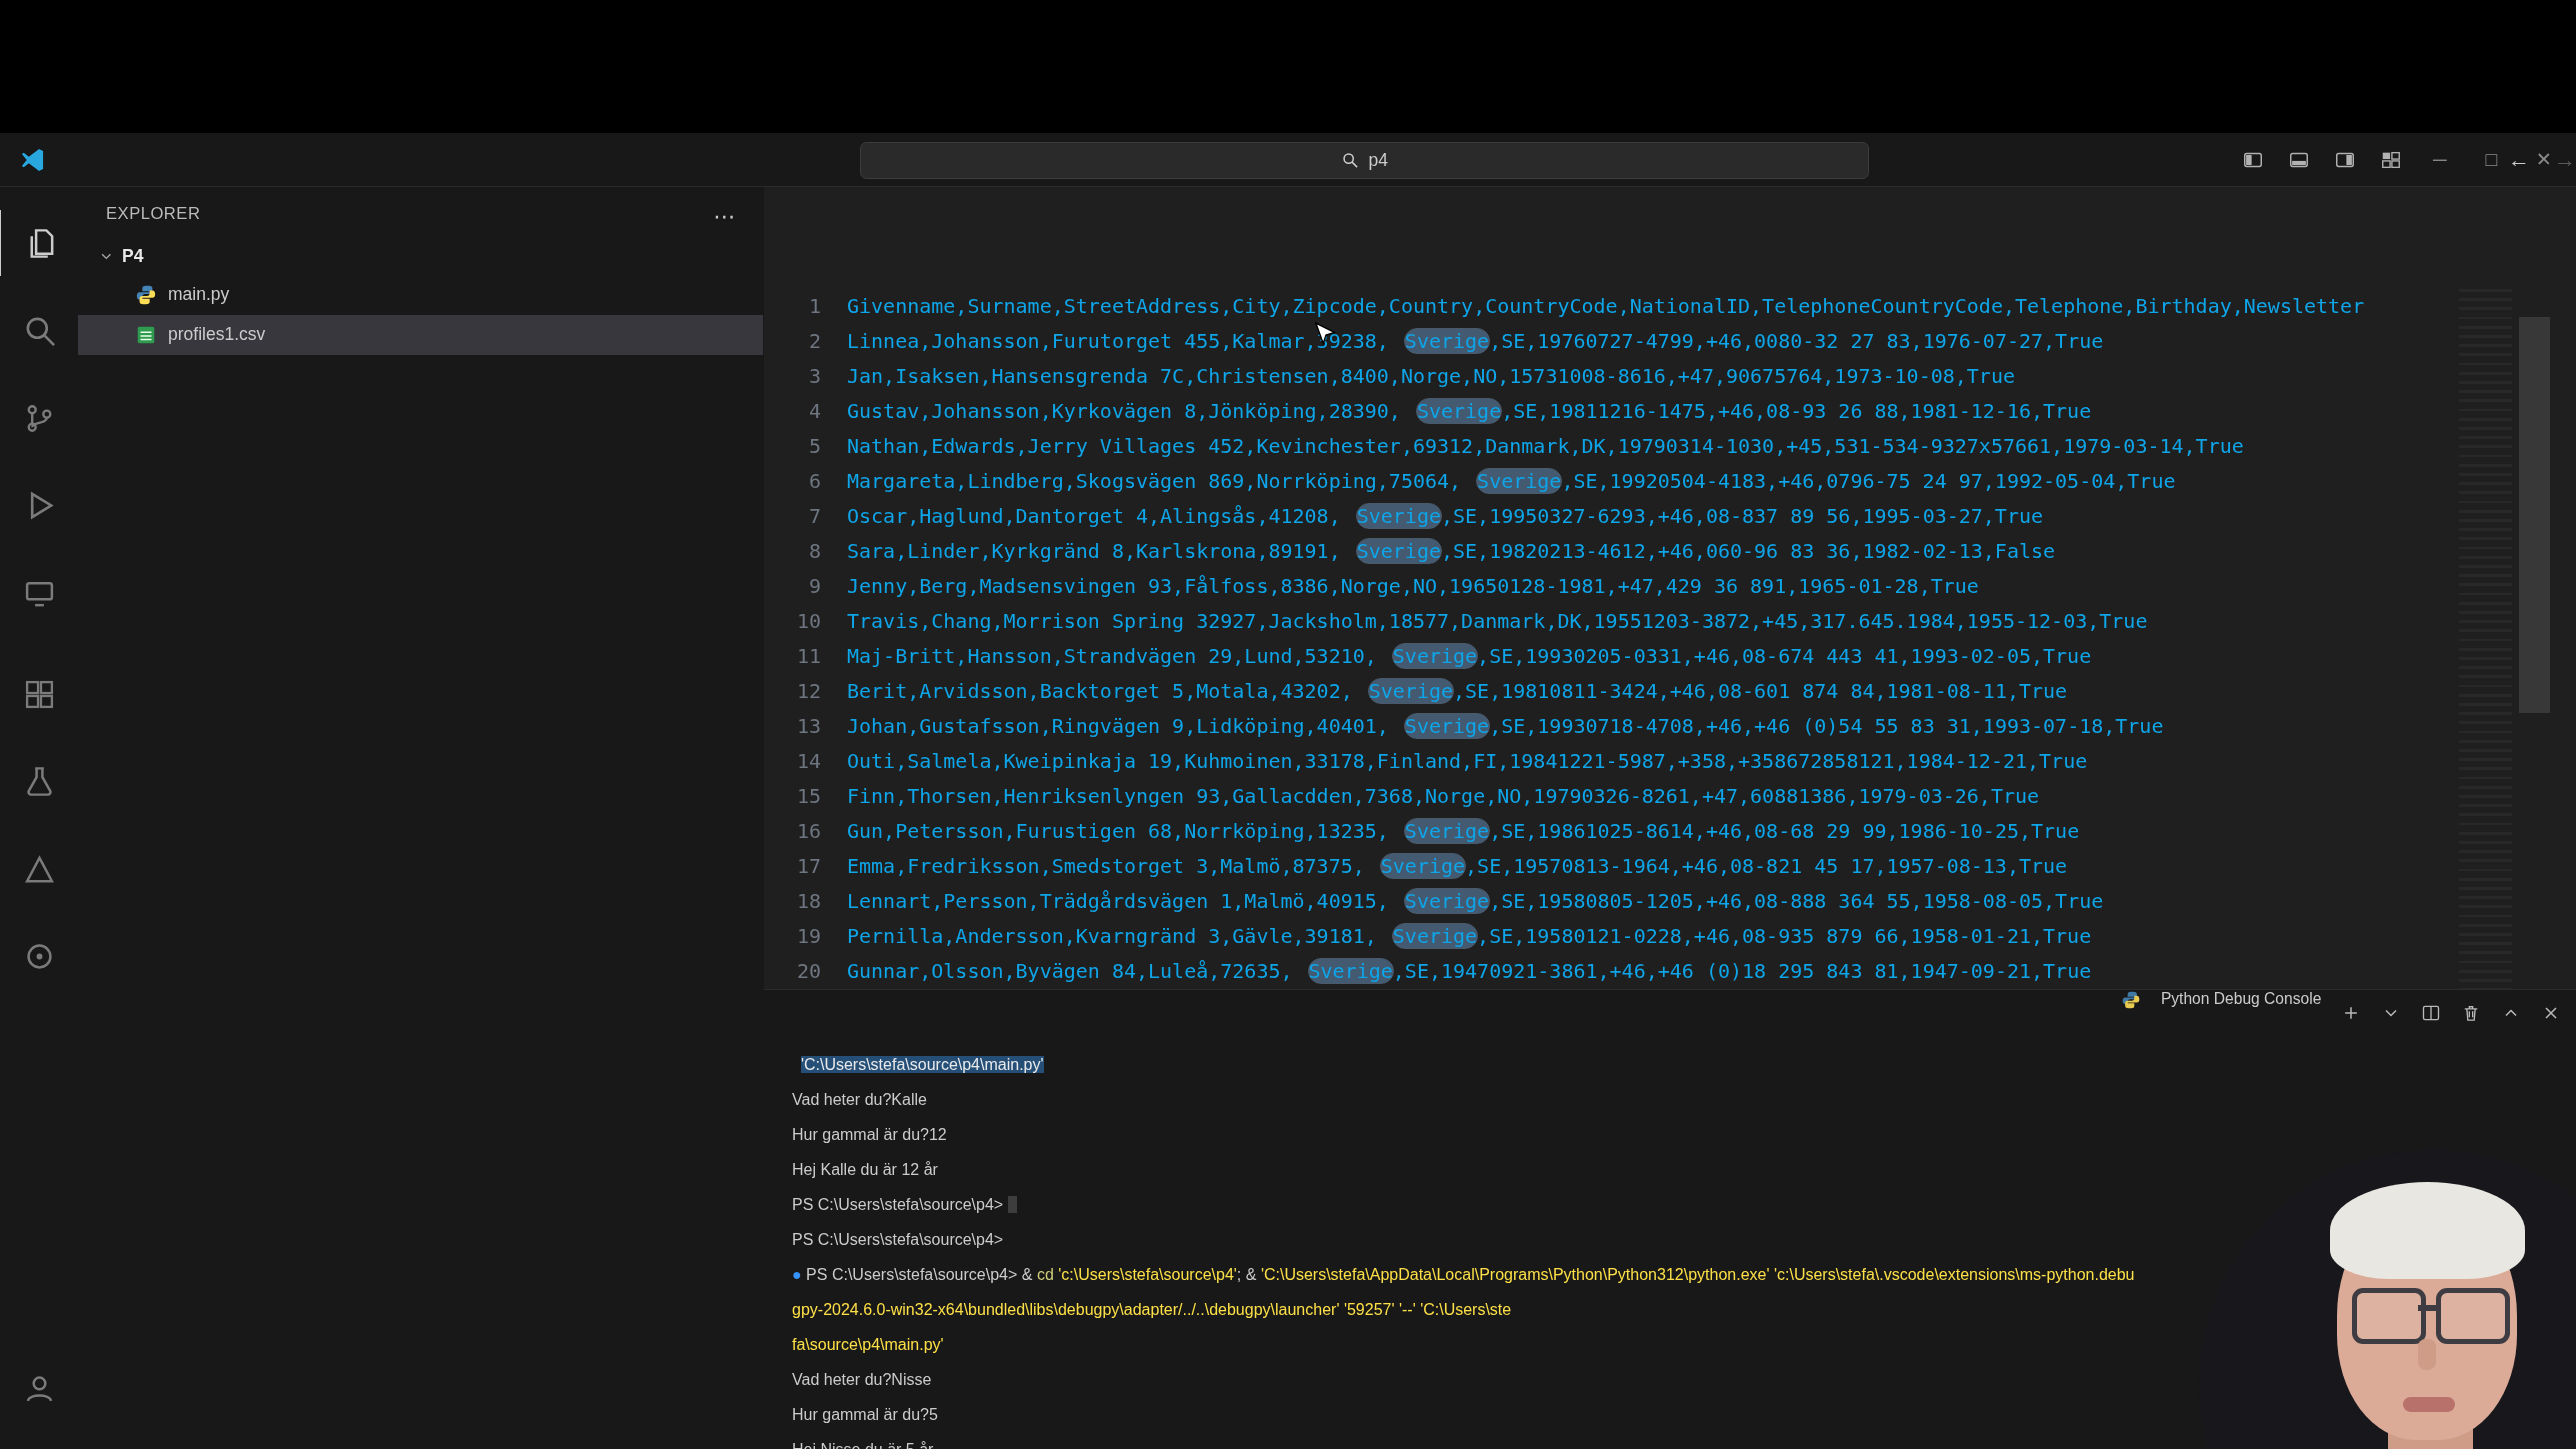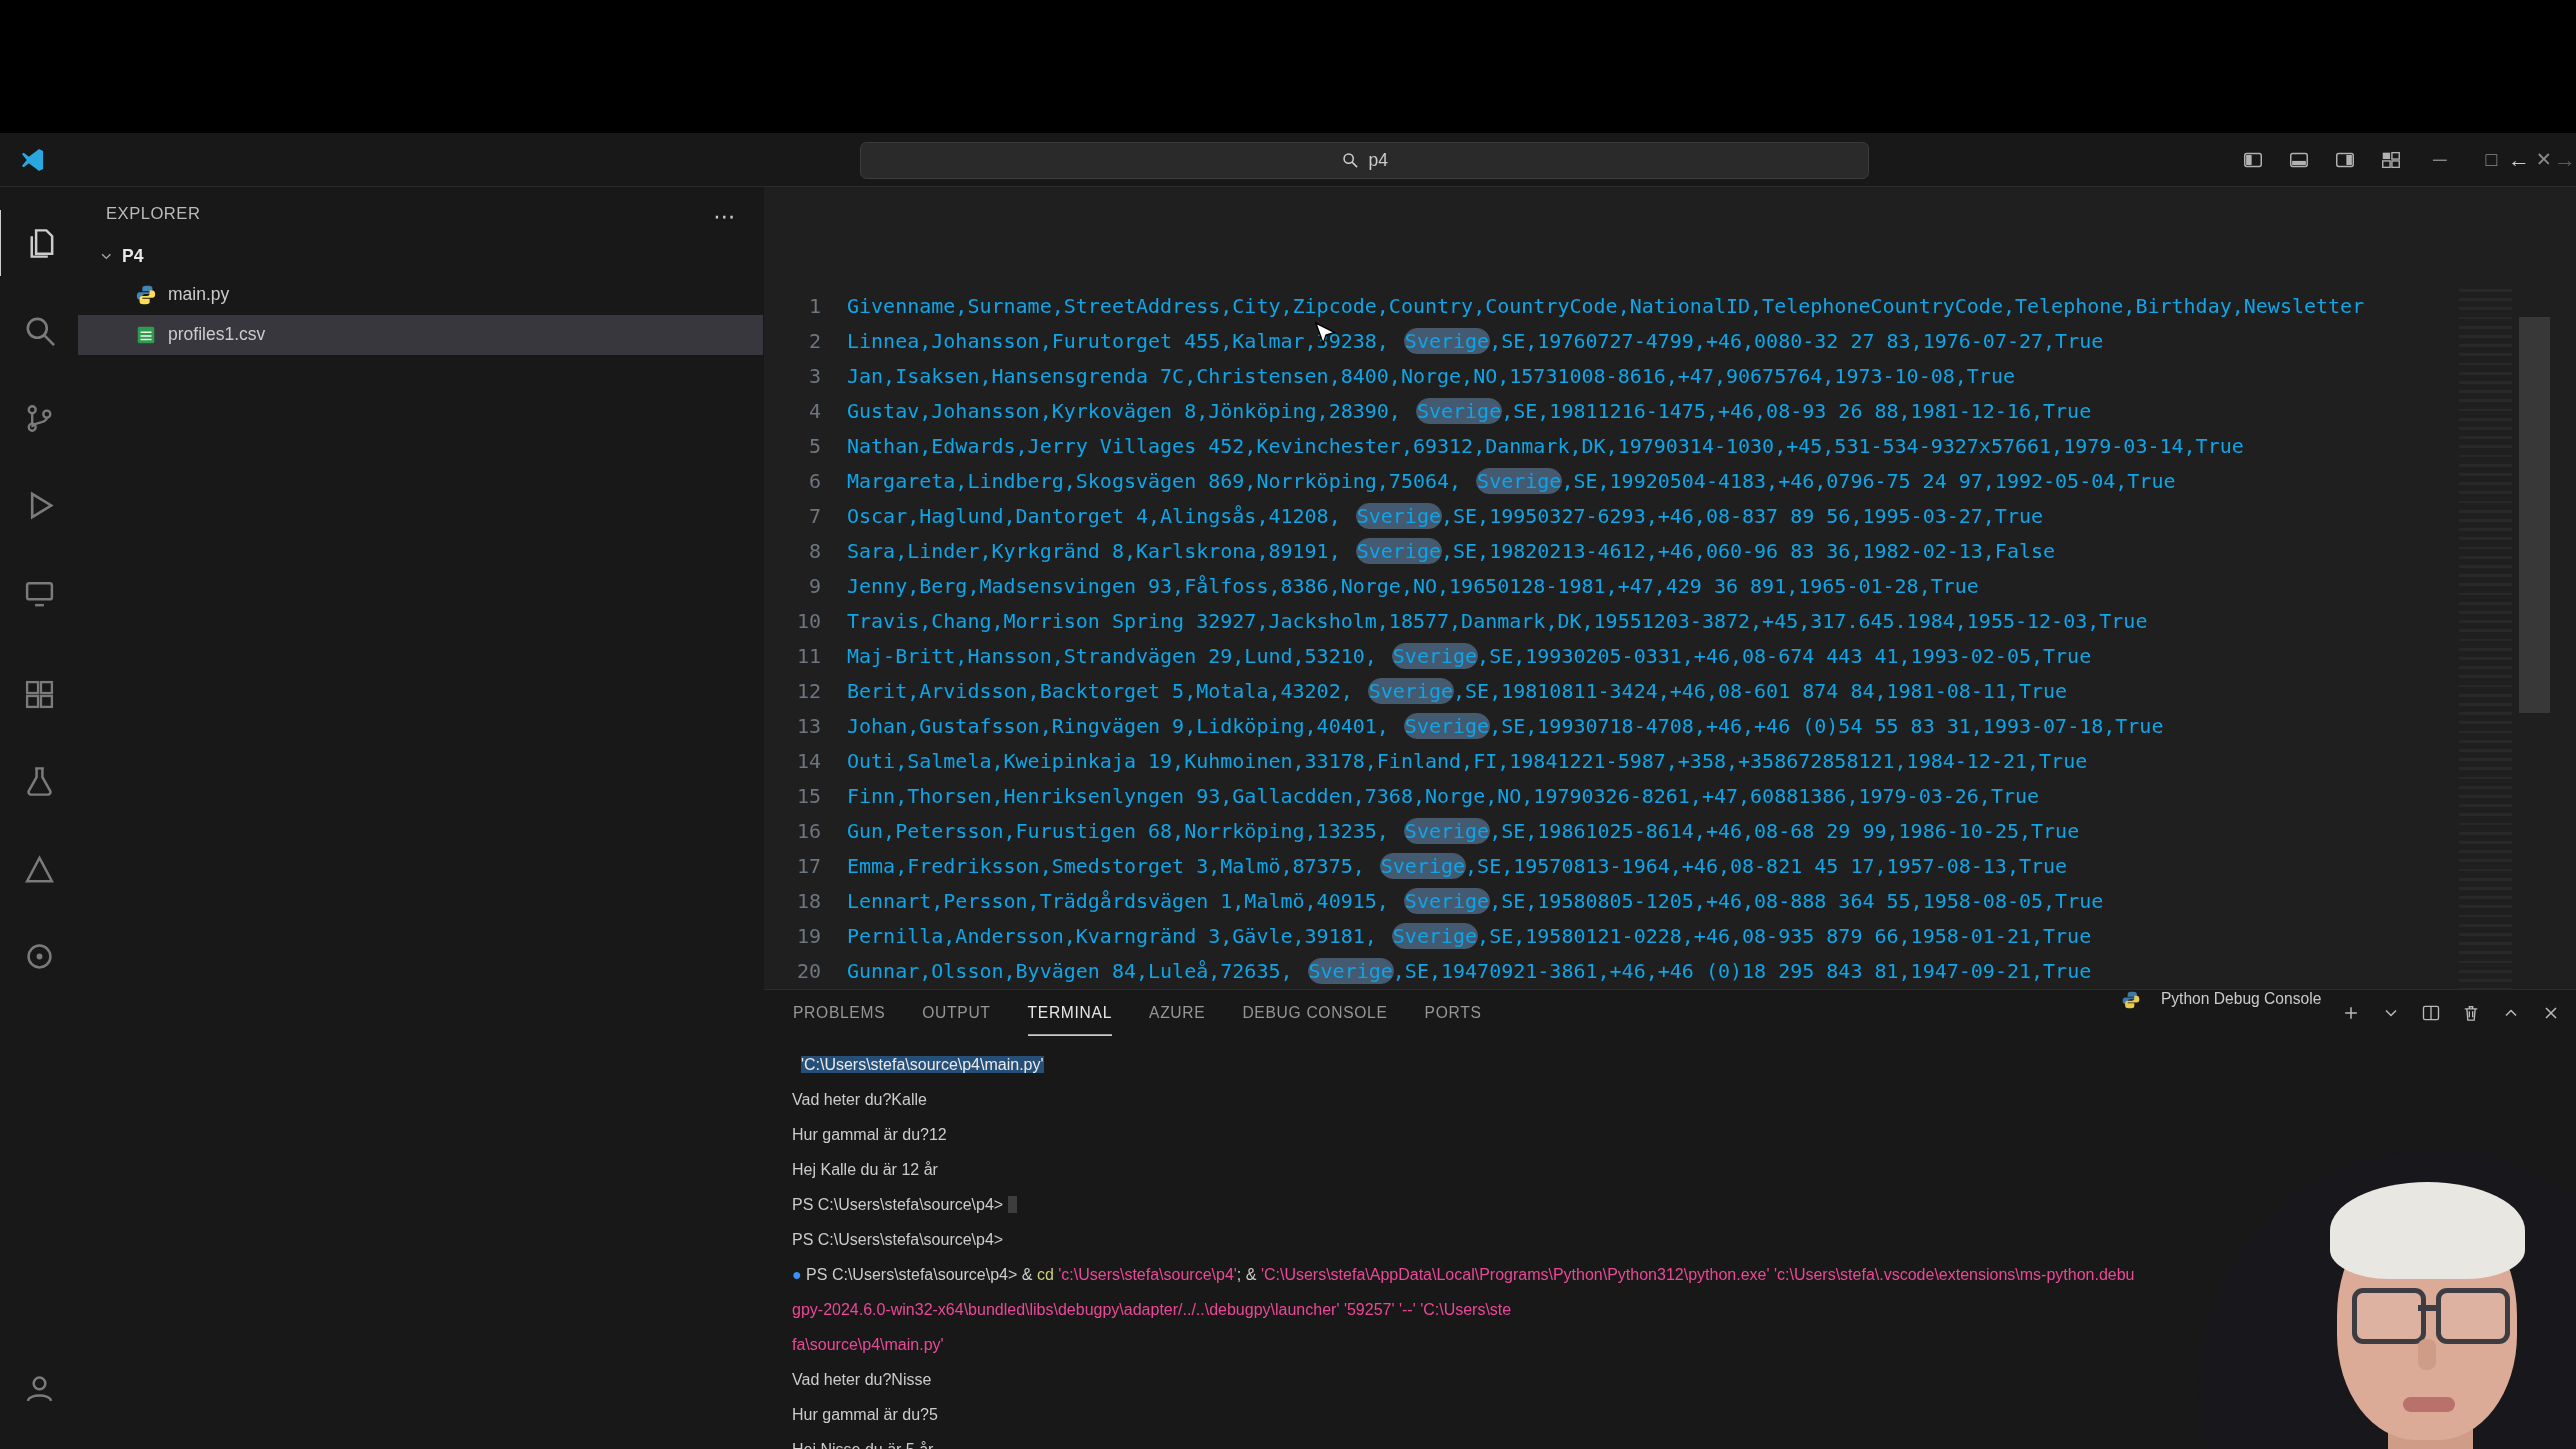--- a/index.html
+++ b/index.html
@@ -70,21 +70,21 @@
   #panel{position:absolute;left:764px;top:856px;width:1812px;bottom:0;background:#181818;border-top:0.9px solid #2b2b2b;}
   #panel-tabs{display:flex;align-items:center;gap:37px;height:46px;padding-left:29px;}
   .panel-tab{color:#969696;font-size:15.6px;letter-spacing:0.7px;height:46px;display:flex;align-items:center;}
   .panel-tab.active{color:#e7e7e7;box-shadow:inset 0 -1.8px 0 #cccccc;}
   #panel-right{position:absolute;right:14.7px;top:0;height:46px;display:flex;gap:20px;color:#cccccc;font-size:15.6px;}
   #panel-right svg{width:20px;height:20px;opacity:.9;}
   #term{position:absolute;left:28px;top:57px;right:9.2px;bottom:0;overflow:hidden;
     font-family:Liberation Sans, sans-serif;font-size:16px;line-height:35px;white-space:pre;}
   .tl{height:35px;overflow:hidden;}
   .t-p{color:#cccccc;} .t-sel{background:#264f78;color:#eaeaea;}
-  .t-y{color:#cdcd7a;} .t-t{color:#ec4899;text-align:right;}
+  .t-y{color:#cdcd7a;} .t-t{color:#fde047;text-align:right;}
   .t-g{background:#3d3d3d;color:#3d3d3d;} .t-d{color:#3794ff;}
 
   
   #webcam{position:absolute;left:2199px;top:1150px;width:469px;height:469px;border-radius:50%;
     background:#17171c;overflow:hidden;}
   .wc-neck{position:absolute;left:189px;top:276px;width:85px;height:74px;background:#cf9c88;}
   .wc-head{position:absolute;left:138px;top:51px;width:180px;height:239px;background:#dcab97;border-radius:48% 48% 44% 44%;}
   .wc-hair{position:absolute;left:131px;top:32px;width:195px;height:97px;background:#e9e7e2;border-radius:50% 50% 30% 30%;}
   .wc-glass{position:absolute;top:138px;width:64px;height:46px;border:5.5px solid #3c3c42;border-radius:11px;background:rgba(230,230,235,.12);}
   .wc-bridge{position:absolute;left:219px;top:155px;width:20px;height:5.5px;background:#3c3c42;}
@@ -309,28 +309,20 @@
         </svg>
       <span>profiles1.csv</span>
     </div>
 
     <div id="editor"></div>
     <div id="code"><div class="cl"><span class="ln">1</span><span class="ct">Givenname,Surname,StreetAddress,City,Zipcode,Country,CountryCode,NationalID,TelephoneCountryCode,Telephone,Birthday,Newsletter</span></div><div class="cl"><span class="ln">2</span><span class="ct">Linnea,Johansson,Furutorget 455,Kalmar,39238,<span class="hl">Sverige</span>,SE,19760727-4799,+46,0080-32 27 83,1976-07-27,True</span></div><div class="cl"><span class="ln">3</span><span class="ct">Jan,Isaksen,Hansensgrenda 7C,Christensen,8400,Norge,NO,15731008-8616,+47,90675764,1973-10-08,True</span></div><div class="cl"><span class="ln">4</span><span class="ct">Gustav,Johansson,Kyrkovägen 8,Jönköping,28390,<span class="hl">Sverige</span>,SE,19811216-1475,+46,08-93 26 88,1981-12-16,True</span></div><div class="cl"><span class="ln">5</span><span class="ct">Nathan,Edwards,Jerry Villages 452,Kevinchester,69312,Danmark,DK,19790314-1030,+45,531-534-9327x57661,1979-03-14,True</span></div><div class="cl"><span class="ln">6</span><span class="ct">Margareta,Lindberg,Skogsvägen 869,Norrköping,75064,<span class="hl">Sverige</span>,SE,19920504-4183,+46,0796-75 24 97,1992-05-04,True</span></div><div class="cl"><span class="ln">7</span><span class="ct">Oscar,Haglund,Dantorget 4,Alingsås,41208,<span class="hl">Sverige</span>,SE,19950327-6293,+46,08-837 89 56,1995-03-27,True</span></div><div class="cl"><span class="ln">8</span><span class="ct">Sara,Linder,Kyrkgränd 8,Karlskrona,89191,<span class="hl">Sverige</span>,SE,19820213-4612,+46,060-96 83 36,1982-02-13,False</span></div><div class="cl"><span class="ln">9</span><span class="ct">Jenny,Berg,Madsensvingen 93,Fålfoss,8386,Norge,NO,19650128-1981,+47,429 36 891,1965-01-28,True</span></div><div class="cl"><span class="ln">10</span><span class="ct">Travis,Chang,Morrison Spring 32927,Jacksholm,18577,Danmark,DK,19551203-3872,+45,317.645.1984,1955-12-03,True</span></div><div class="cl"><span class="ln">11</span><span class="ct">Maj-Britt,Hansson,Strandvägen 29,Lund,53210,<span class="hl">Sverige</span>,SE,19930205-0331,+46,08-674 443 41,1993-02-05,True</span></div><div class="cl"><span class="ln">12</span><span class="ct">Berit,Arvidsson,Backtorget 5,Motala,43202,<span class="hl">Sverige</span>,SE,19810811-3424,+46,08-601 874 84,1981-08-11,True</span></div><div class="cl"><span class="ln">13</span><span class="ct">Johan,Gustafsson,Ringvägen 9,Lidköping,40401,<span class="hl">Sverige</span>,SE,19930718-4708,+46,+46 (0)54 55 83 31,1993-07-18,True</span></div><div class="cl"><span class="ln">14</span><span class="ct">Outi,Salmela,Kweipinkaja 19,Kuhmoinen,33178,Finland,FI,19841221-5987,+358,+358672858121,1984-12-21,True</span></div><div class="cl"><span class="ln">15</span><span class="ct">Finn,Thorsen,Henriksenlyngen 93,Gallacdden,7368,Norge,NO,19790326-8261,+47,60881386,1979-03-26,True</span></div><div class="cl"><span class="ln">16</span><span class="ct">Gun,Petersson,Furustigen 68,Norrköping,13235,<span class="hl">Sverige</span>,SE,19861025-8614,+46,08-68 29 99,1986-10-25,True</span></div><div class="cl"><span class="ln">17</span><span class="ct">Emma,Fredriksson,Smedstorget 3,Malmö,87375,<span class="hl">Sverige</span>,SE,19570813-1964,+46,08-821 45 17,1957-08-13,True</span></div><div class="cl"><span class="ln">18</span><span class="ct">Lennart,Persson,Trädgårdsvägen 1,Malmö,40915,<span class="hl">Sverige</span>,SE,19580805-1205,+46,08-888 364 55,1958-08-05,True</span></div><div class="cl"><span class="ln">19</span><span class="ct">Pernilla,Andersson,Kvarngränd 3,Gävle,39181,<span class="hl">Sverige</span>,SE,19580121-0228,+46,08-935 879 66,1958-01-21,True</span></div><div class="cl"><span class="ln">20</span><span class="ct">Gunnar,Olsson,Byvägen 84,Luleå,72635,<span class="hl">Sverige</span>,SE,19470921-3861,+46,+46 (0)18 295 843 81,1947-09-21,True</span></div></div>
     <div id="minimap"></div>
     <div id="edit-scrollbar"></div>
 
     <div id="panel">
-      <div id="panel-tabs">
-          <div class="panel-tab">PROBLEMS</div>
-          <div class="panel-tab">OUTPUT</div>
-          <div class="panel-tab active">TERMINAL</div>
-          <div class="panel-tab">AZURE</div>
-          <div class="panel-tab">DEBUG CONSOLE</div>
-          <div class="panel-tab">PORTS</div>
-        </div>
       <div id="panel-right">
         <svg viewBox="0 0 24 24">
             <path d="M12 2c-3 0-4 1-4 3v3h8v1H5c-2 0-3 1.5-3 4s1 4 3 4h3v-3c0-1.5 1-3 3-3h5c2 0 3-1 3-3V5c0-2-1-3-4-3z" fill="#4584b6"></path>
             <path d="M12 22c3 0 4-1 4-3v-3H8v-1h11c2 0 3-1.5 3-4s-1-4-3-4h-3v3c0 1.5-1 3-3 3H8c-2 0-3 1-3 3v3c0 2 1 3 4 3z" fill="#ffde57"></path>
           </svg>
         <span>Python Debug Console</span>
         <span id="panel-icons" style="display:flex;align-items:center;gap:20px;">
             <span>
               <svg viewBox="0 0 24 24" style="width: 20px; height: 20px; display: block;">
                 <path d="M12 5v14M5 12h14" stroke="#ccc" stroke-width="1.8"></path>

